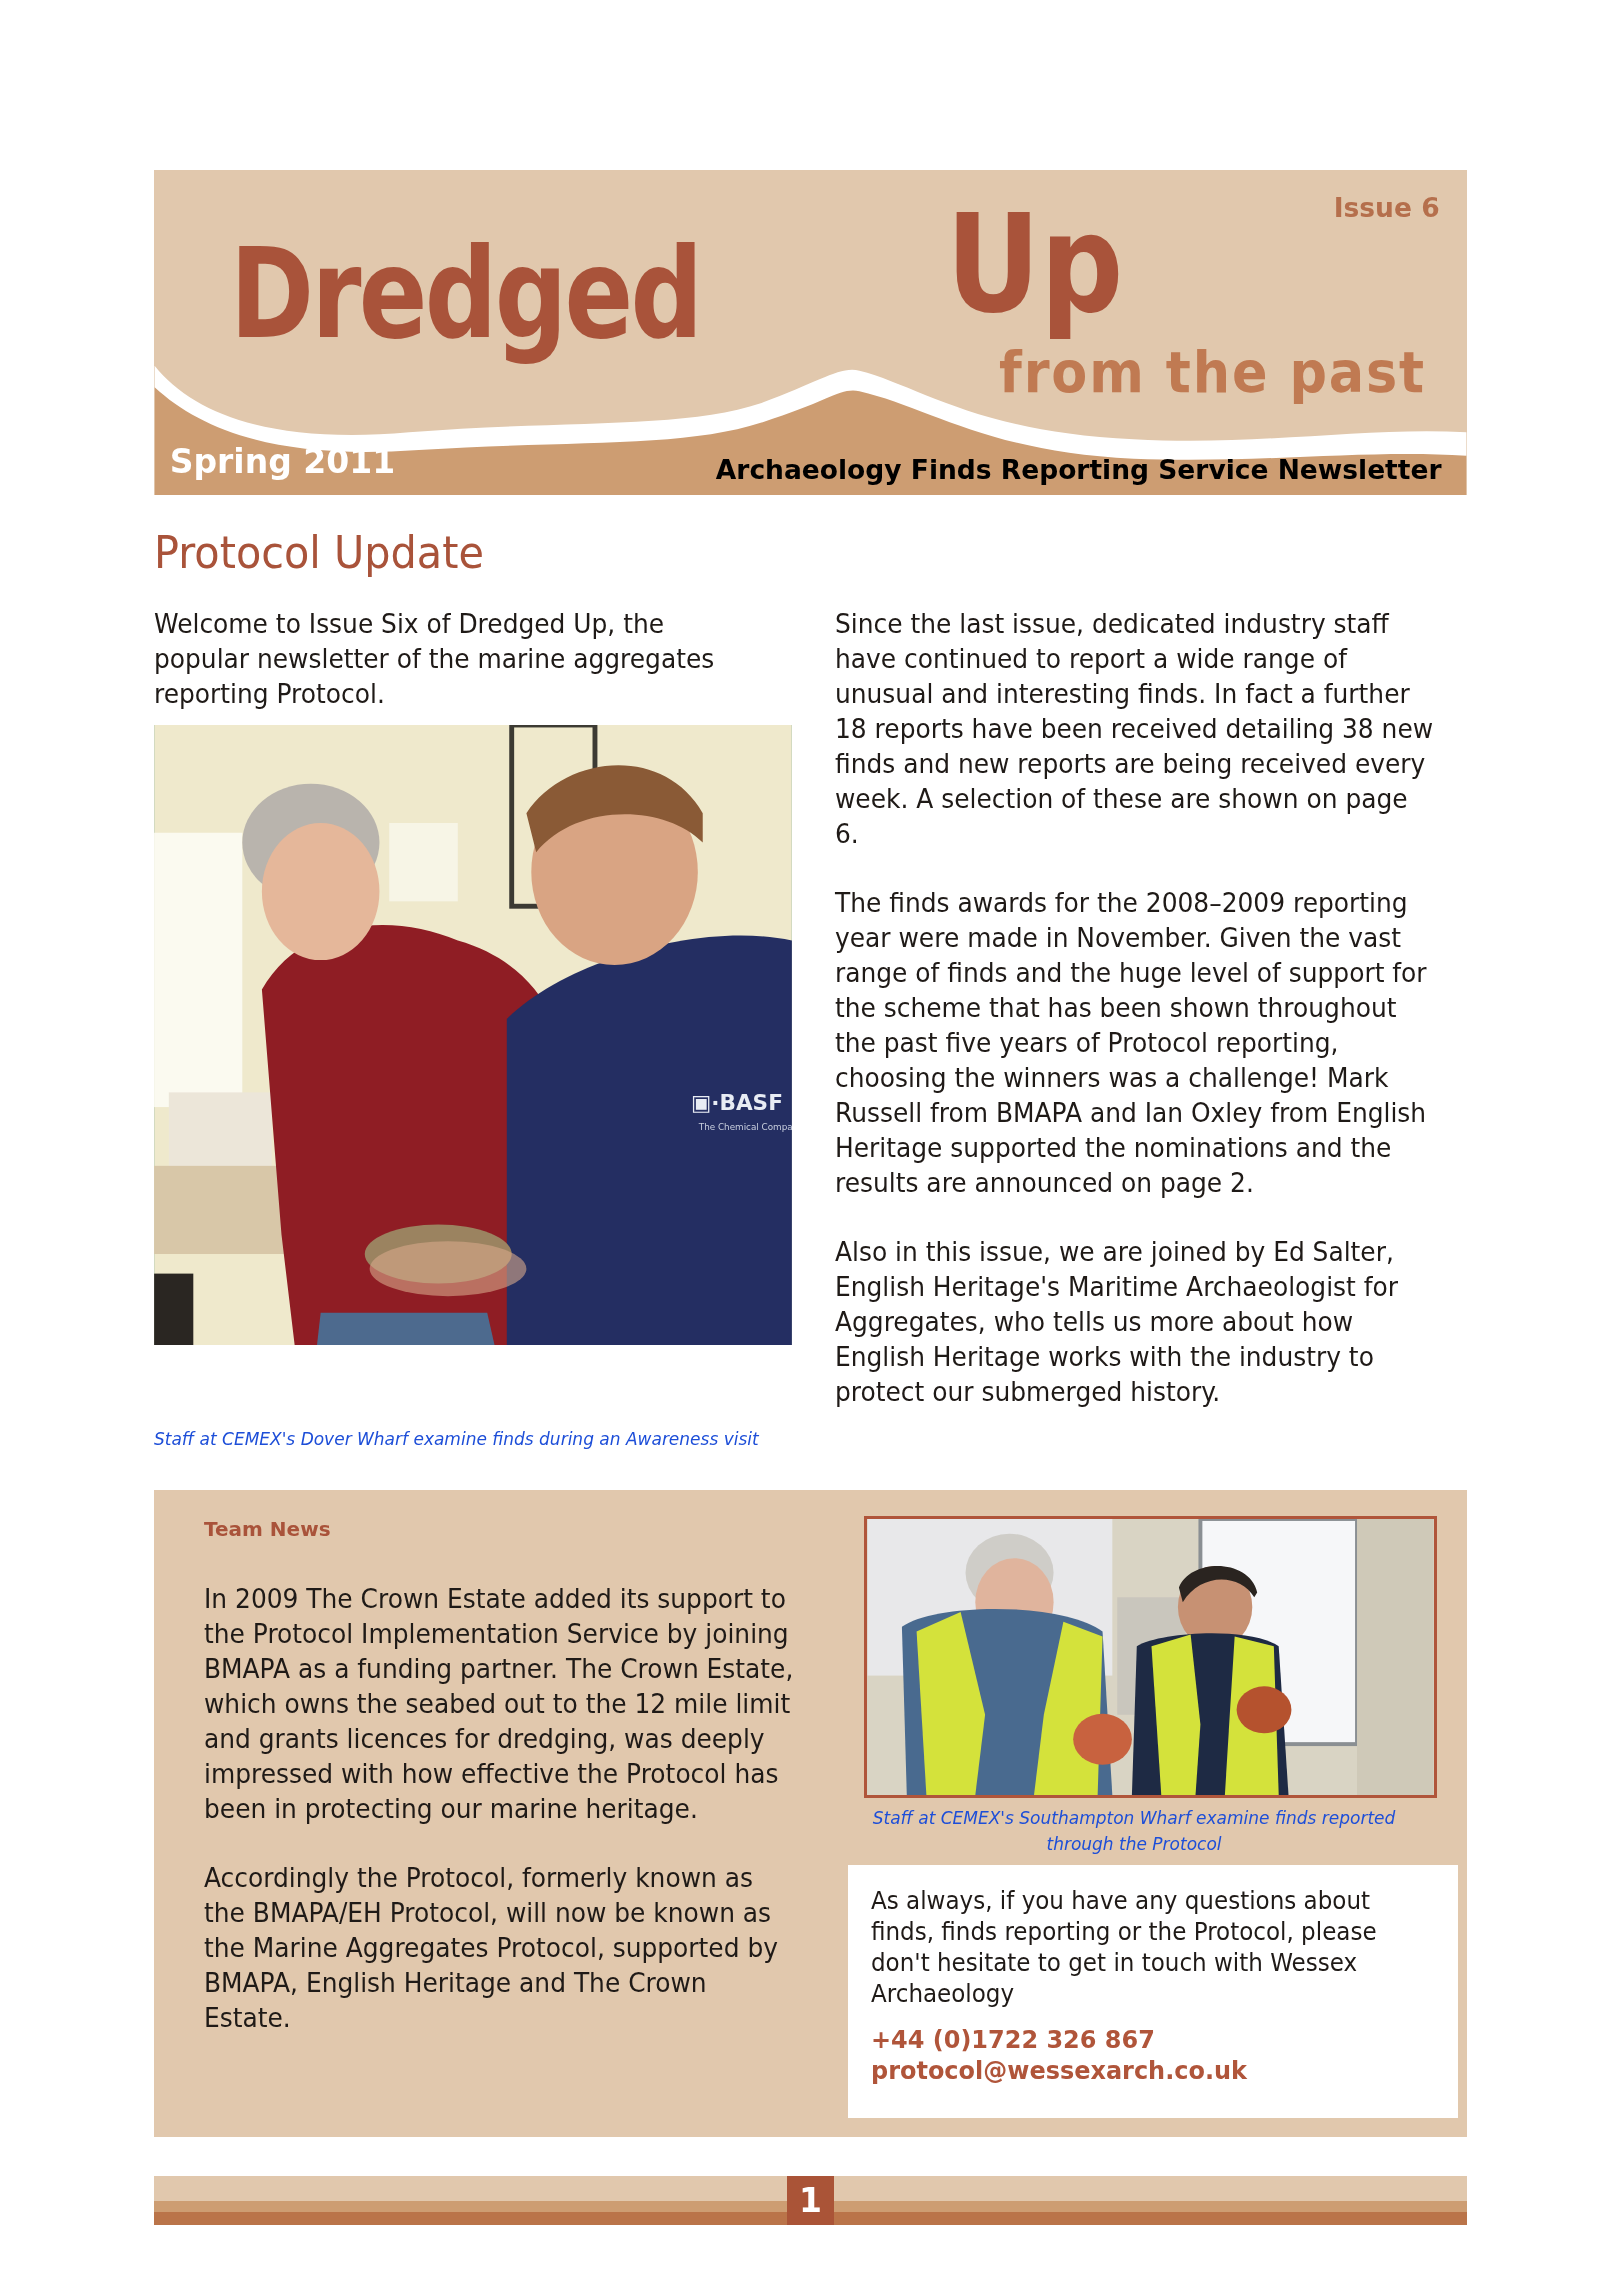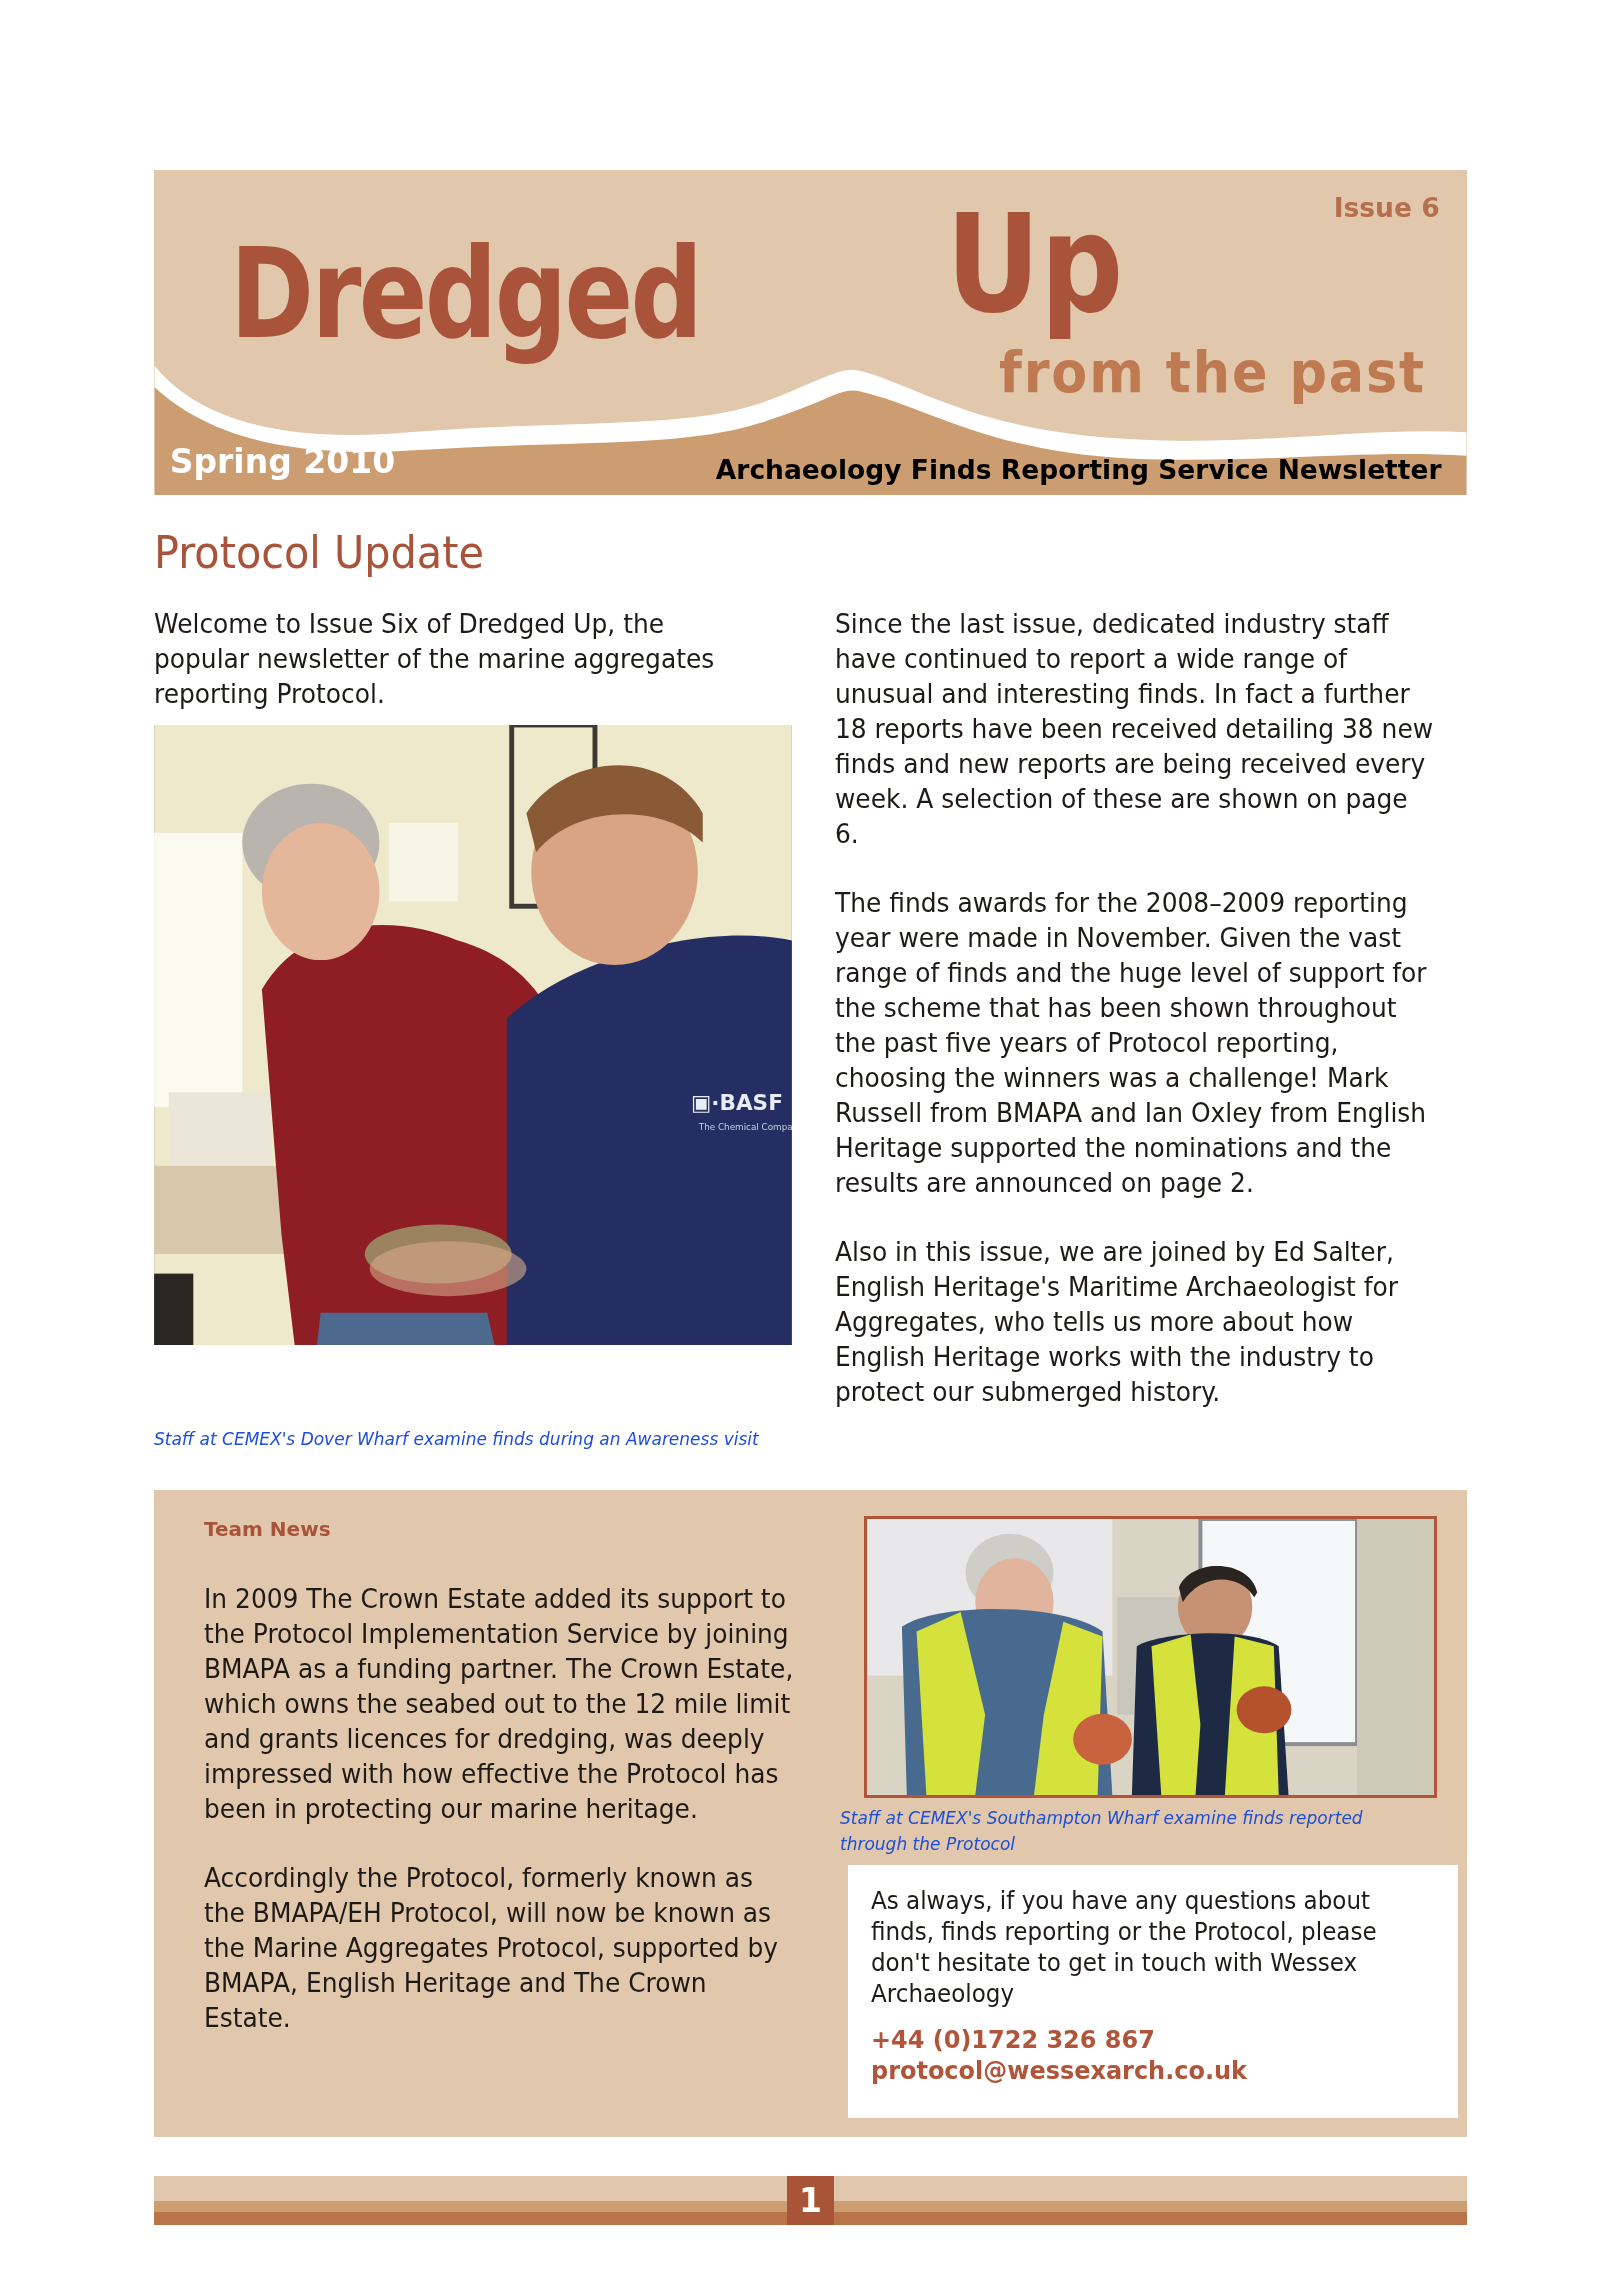--- a/index.html
+++ b/index.html
@@ -27,21 +27,21 @@
     
     #photo1 { left: 154px; top: 725px; width: 638px; height: 620px; overflow: hidden; background: #0f766e; }
     .caption { font-style: italic; font-size: 17px; line-height: 25.5px; color: #1d4ed8; }
     #caption1 { left: 154px; top: 1427px; width: 647px; }
 
     
     #team-box { left: 154px; top: 1490px; width: 1313px; height: 647px; background: #e1c8ad; }
     .team-title { position: absolute; left: 50px; top: 27.4px; font-weight: bold; font-size: 20px; color: #a9533a; }
     #team-text { position: absolute; left: 50px; top: 91px; width: 627px; transform: scaleX(0.94); transform-origin: left top; }
     #photo2 { position: absolute; left: 710px; top: 25.5px; width: 567px; height: 276px; border: 3.9px solid #b0553a; overflow: hidden; background: #d8d2c0; }
-    #caption2 { position: absolute; left: 686px; top: 316px; width: 588px; text-align: left; }
+    #caption2 { position: absolute; left: 686px; top: 316px; width: 588px; text-align: center; }
     #contact-card { position: absolute; left: 694px; top: 375px; width: 610px; height: 253px; background: #ffffff; }
     #contact-text { position: absolute; left: 22.5px; top: 19.6px; width: 588px; font-size: 24.5px; line-height: 31px; color: #1f1a17; transform: scaleX(0.94); transform-origin: left top; }
     .contact-line { position: absolute; left: 22.5px; font-weight: bold; font-size: 25.5px; color: #b0553a; transform: scaleX(0.94); transform-origin: left top; }
 
     
     #footer { left: 154px; top: 2176px; width: 1313px; height: 49px; }
     .band1 { position: absolute; left: 0; top: 0; width: 100%; height: 24.5px; background: #e1c8ad; }
     .band2 { position: absolute; left: 0; top: 24.5px; width: 100%; height: 11.8px; background: #cd9d72; }
     .band3 { position: absolute; left: 0; top: 36px; width: 100%; height: 12.7px; background: #ba7449; }
     .page-num { position: absolute; left: 633px; top: 0; width: 47px; height: 49px; background: #aa5437; color: #ffffff; font-weight: bold; font-size: 33px; text-align: center; line-height: 49px; }
@@ -51,21 +51,21 @@
 
 <div id="masthead" class="abs">
   <svg class="wave" width="1313" height="325" viewBox="0 0 1340 332">
     <path d="M0,200 C40,250 120,280 260,268 C420,255 540,265 620,238 C680,216 700,200 720,205 C780,220 840,268 1000,275 C1130,282 1240,262 1340,268 L1340,332 L0,332 Z" fill="#ffffff"></path>
     <path d="M0,222 C50,268 130,296 270,286 C430,276 540,284 620,258 C690,236 700,222 720,226 C790,242 850,288 1000,295 C1130,300 1240,285 1340,292 L1340,332 L0,332 Z" fill="#cd9d72"></path>
   </svg>
   <div class="issue">Issue 6</div>
   <div class="title-dredged">Dredged</div>
   <div class="title-up">Up</div>
   <div class="title-from">from the past</div>
-  <div class="season">Spring 2010</div>
+  <div class="season">Spring 2011</div>
   <div class="tagline">Archaeology Finds Reporting Service Newsletter</div>
 </div>
 
 <div class="abs section-title">Protocol Update</div>
 
 <div id="intro" class="abs body-text">
   <p>Welcome to Issue Six of Dredged Up, the popular newsletter of the marine aggregates reporting Protocol.</p>
 </div>
 
 <div id="photo1" class="abs">

